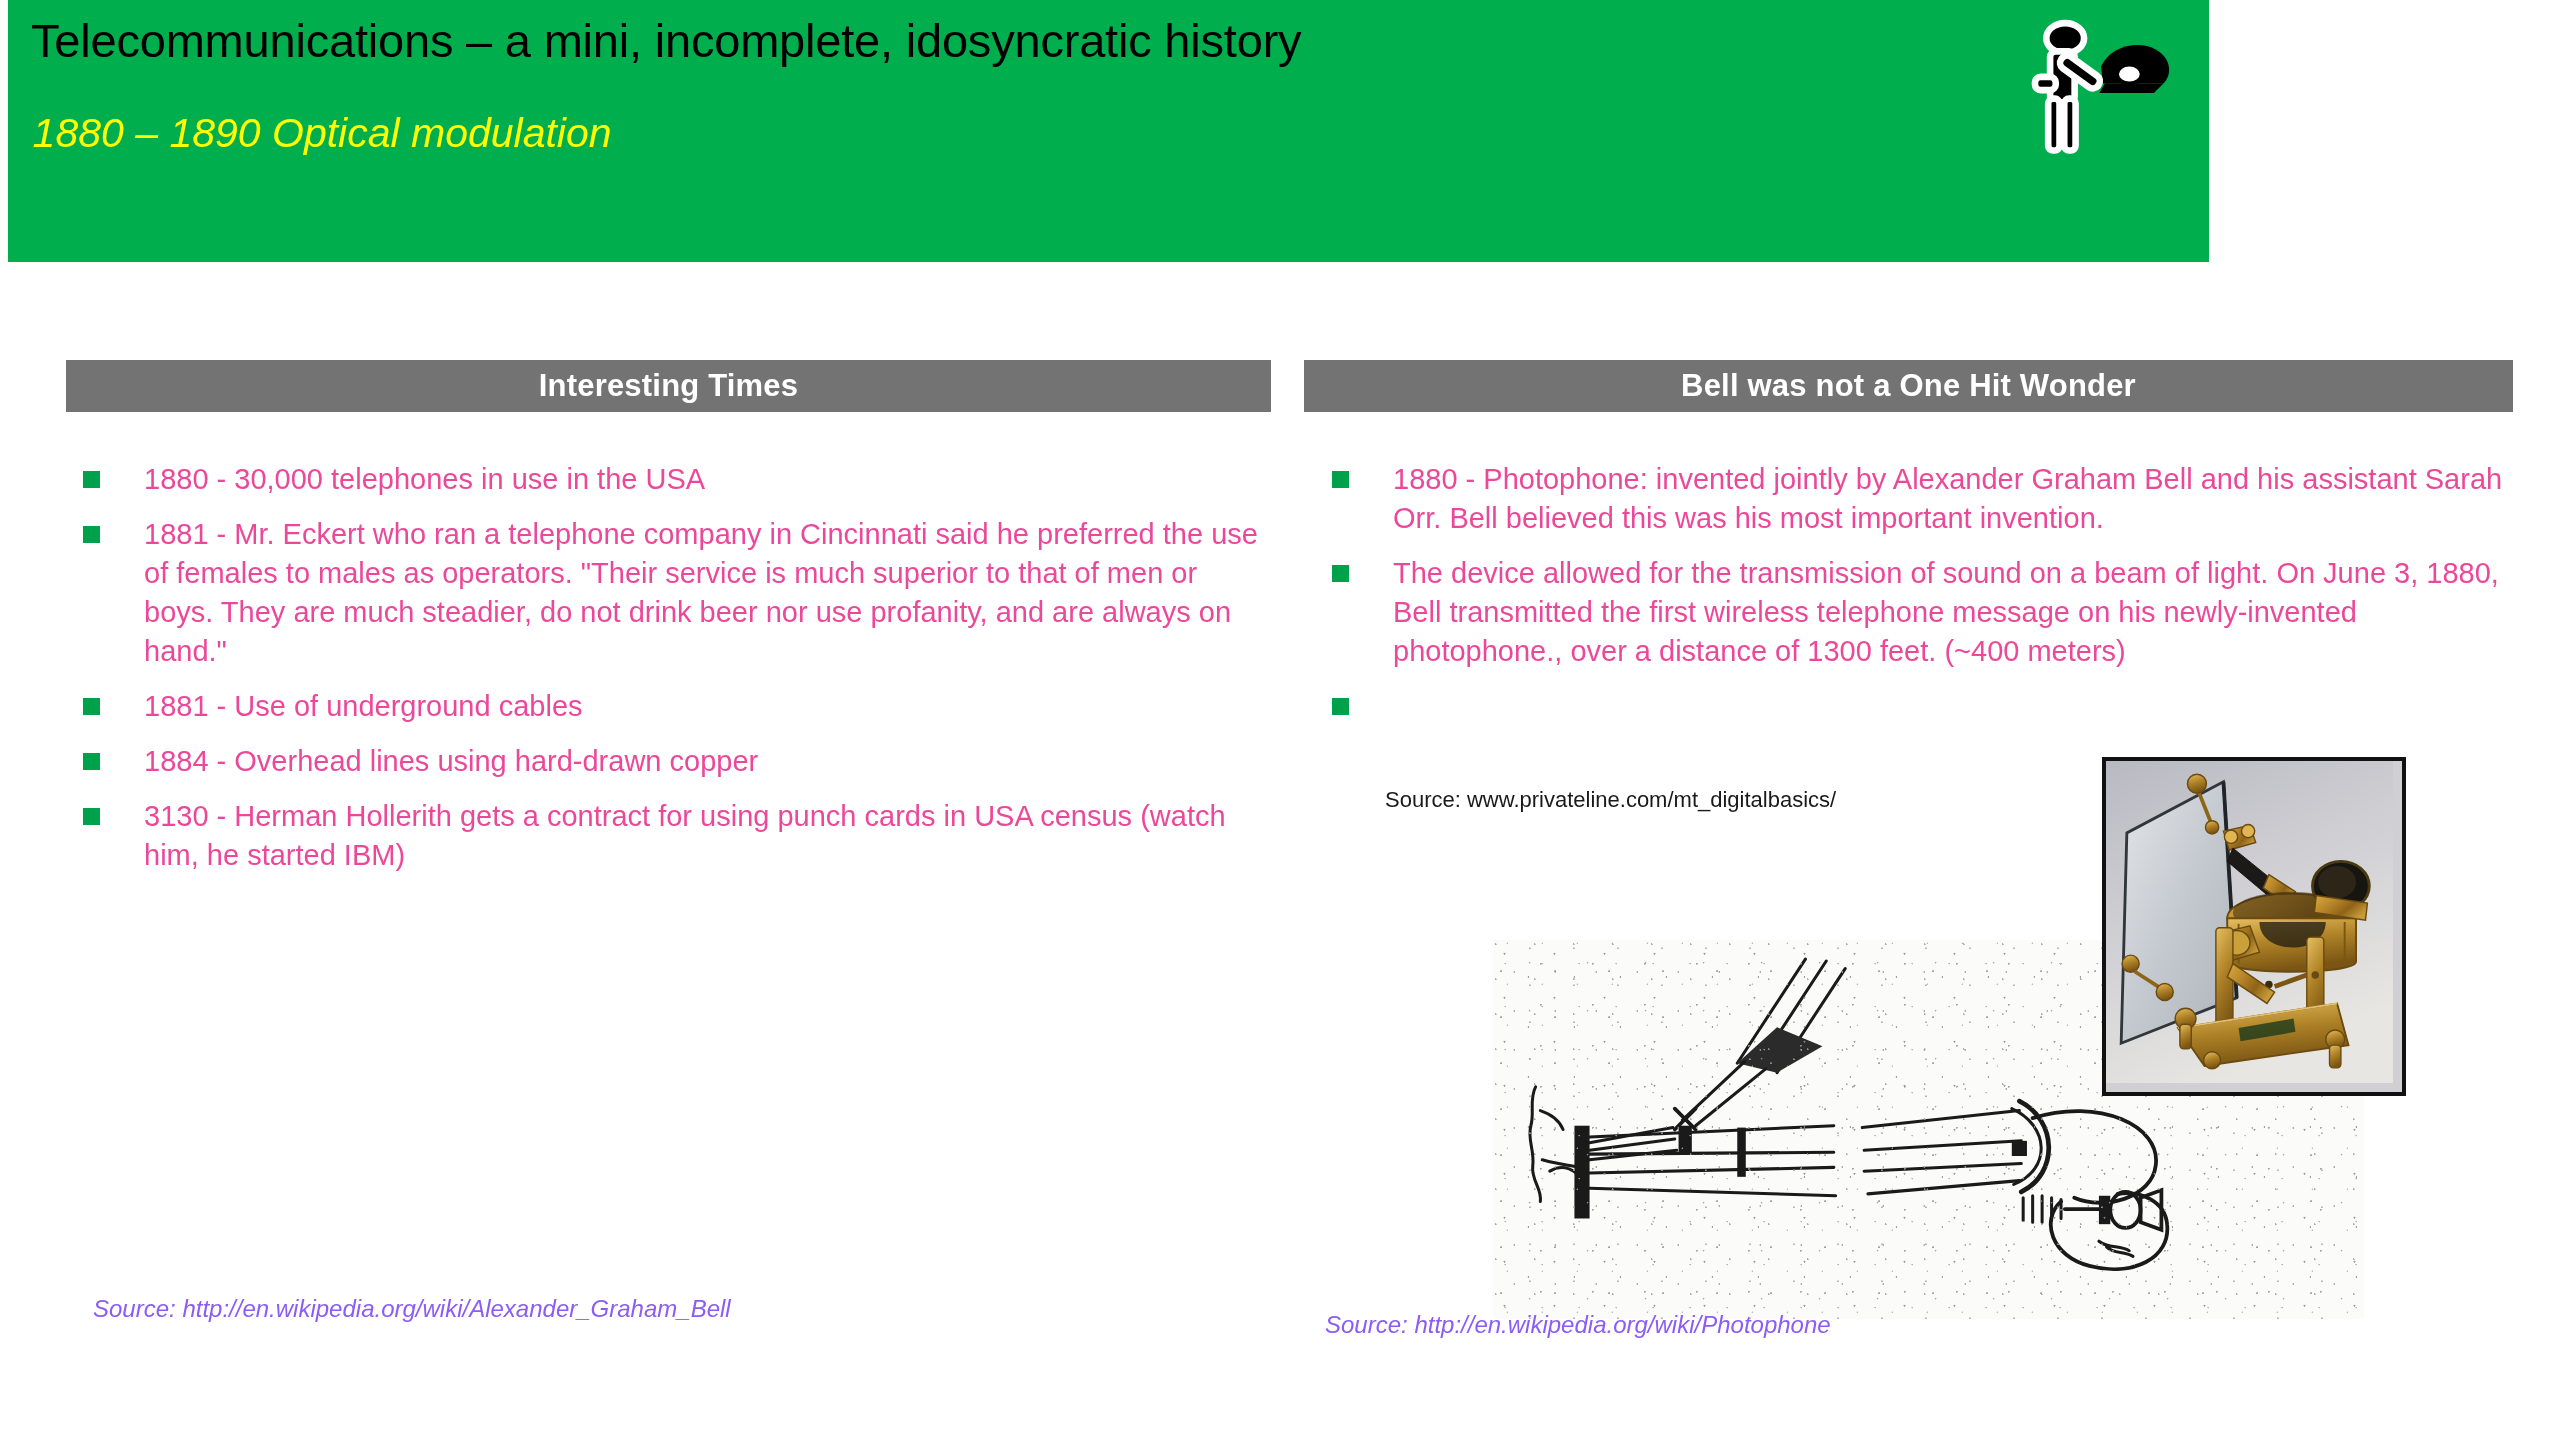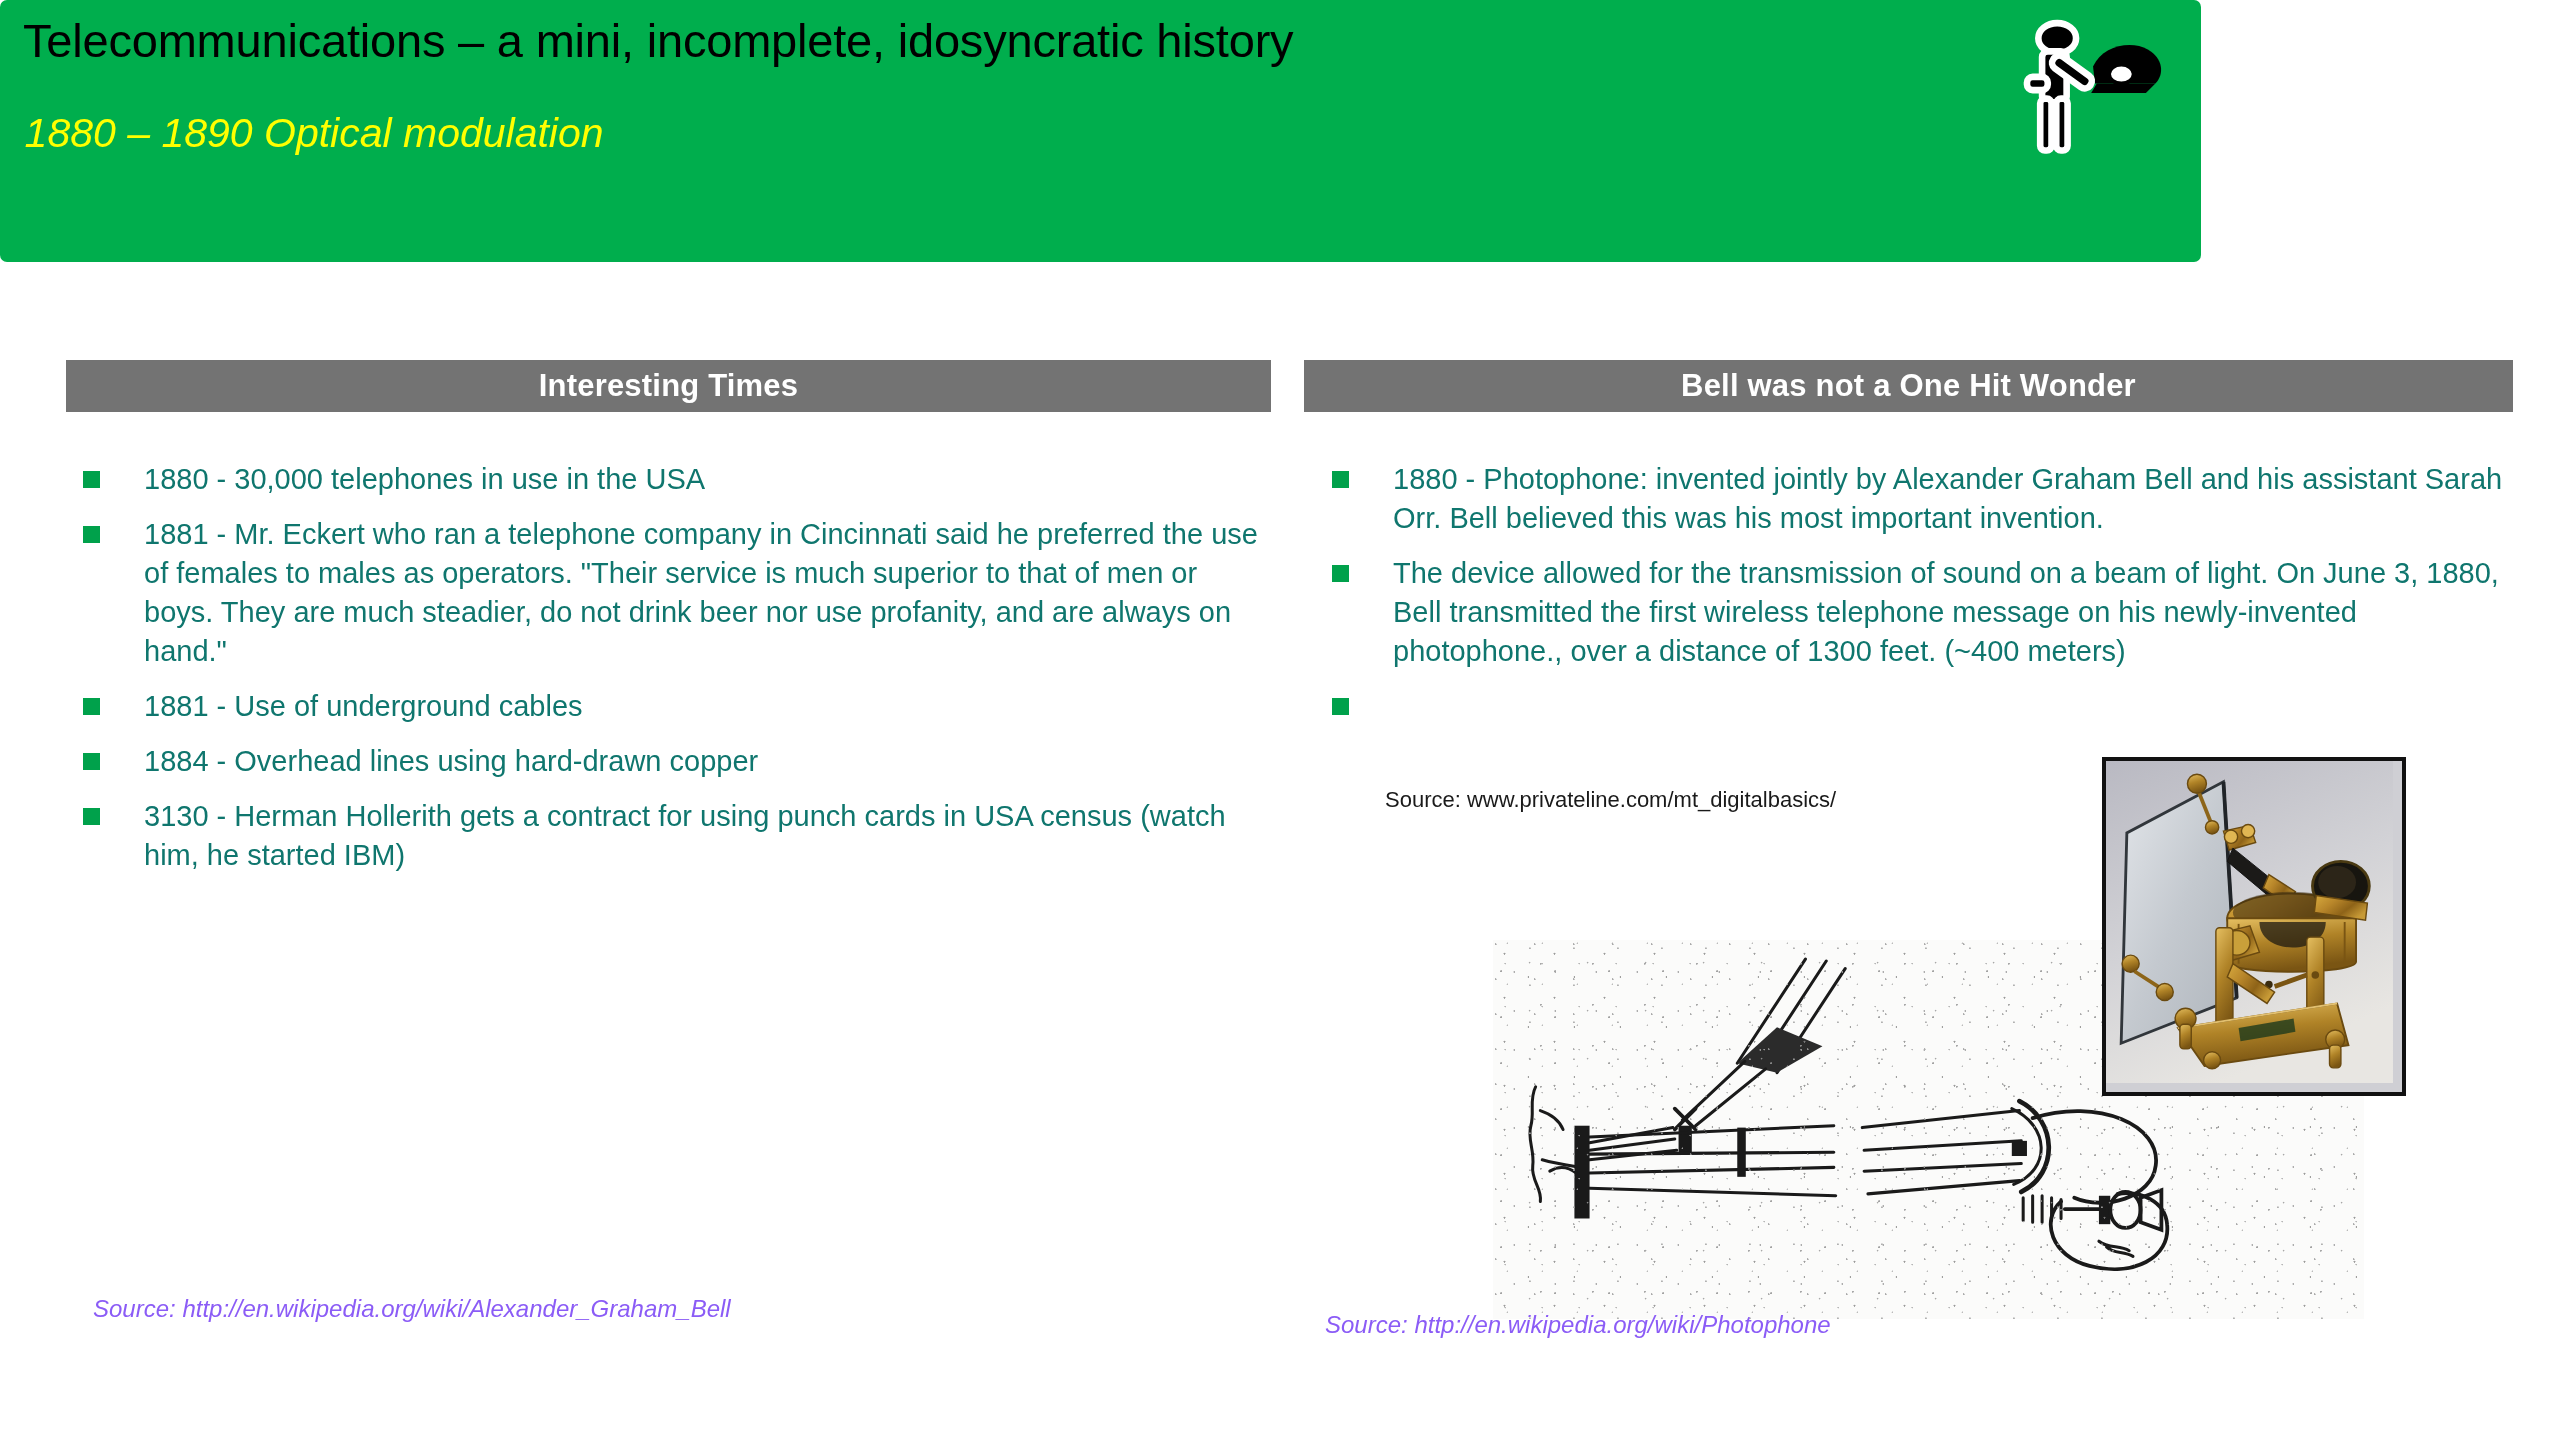--- a/index.html
+++ b/index.html
@@ -12,25 +12,24 @@
     height: 1449px;
     position: relative;
     overflow: hidden;
     font-family: "Liberation Sans", sans-serif;
     -webkit-font-smoothing: antialiased;
   }
 
   
   .header-banner {
     position: absolute;
-    left: 0; top: 0;
+    left: 8px; top: 0;
     width: 2201px;
     height: 262px;
     background: #00AE4D;
-    border-radius: 7px;
   }
   .slide-title {
     position: absolute;
     left: 23px; top: 13.2px;
     width: 2271px;
     font-size: 47px;
     line-height: 55px;
     color: #000000;
     letter-spacing: -0.2px;
     white-space: nowrap;
@@ -100,21 +99,21 @@
     width: 17px;
     height: 17px;
     background: #00A14B;
     margin-top: 11.4px;
     margin-right: 0;
   }
   .bullet-text {
     margin-left: 44px;
     font-size: 29px;
     line-height: 39px;
-    color: #0f766e;
+    color: #ec4899;
   }
   .bullets-left .bullet-marker  { margin-left: 17px; }
   .bullets-right .bullet-marker { margin-left: 28px; }
   .bullets-left  .bullet-text { max-width: 1121px; }
   .bullets-right .bullet-text { max-width: 1136px; }
   .bullet-row.empty .bullet-text { min-height: 7.6px; }
 
   
   .source-note {
     position: absolute;

